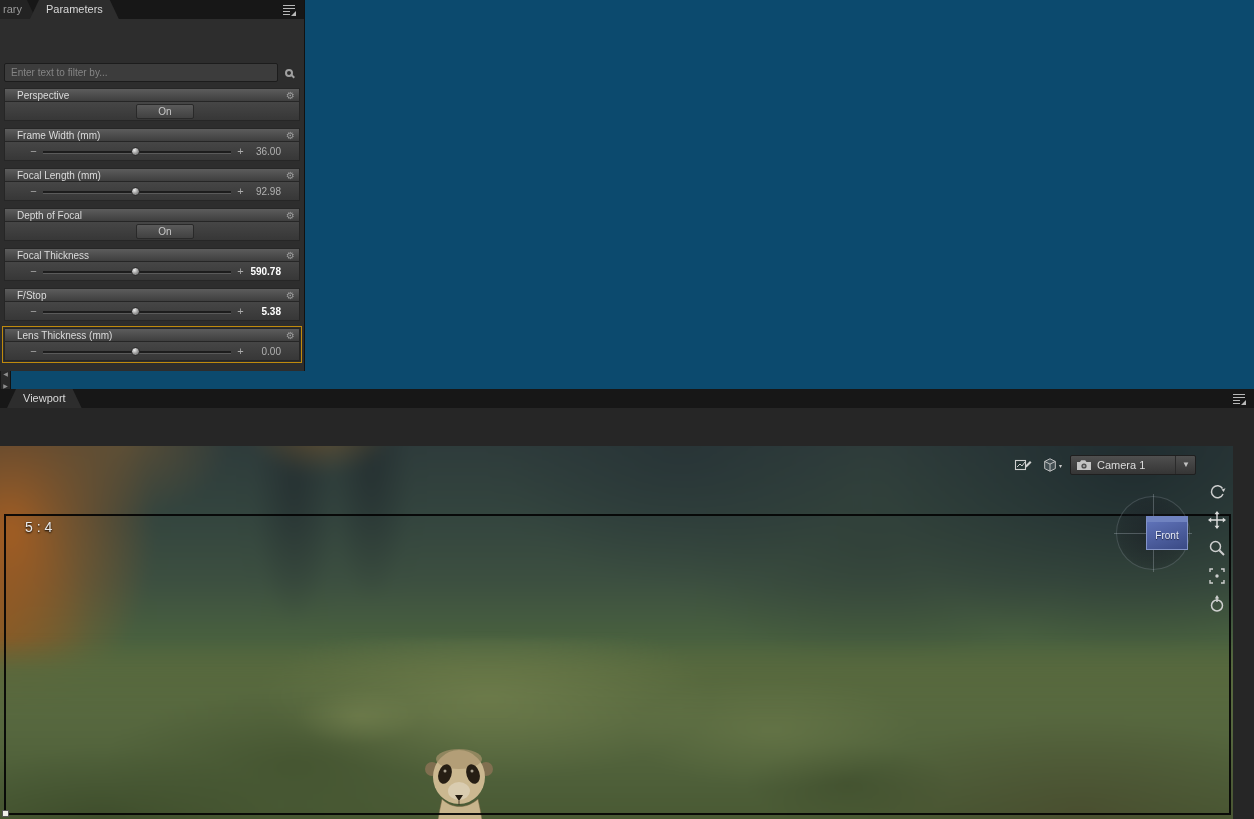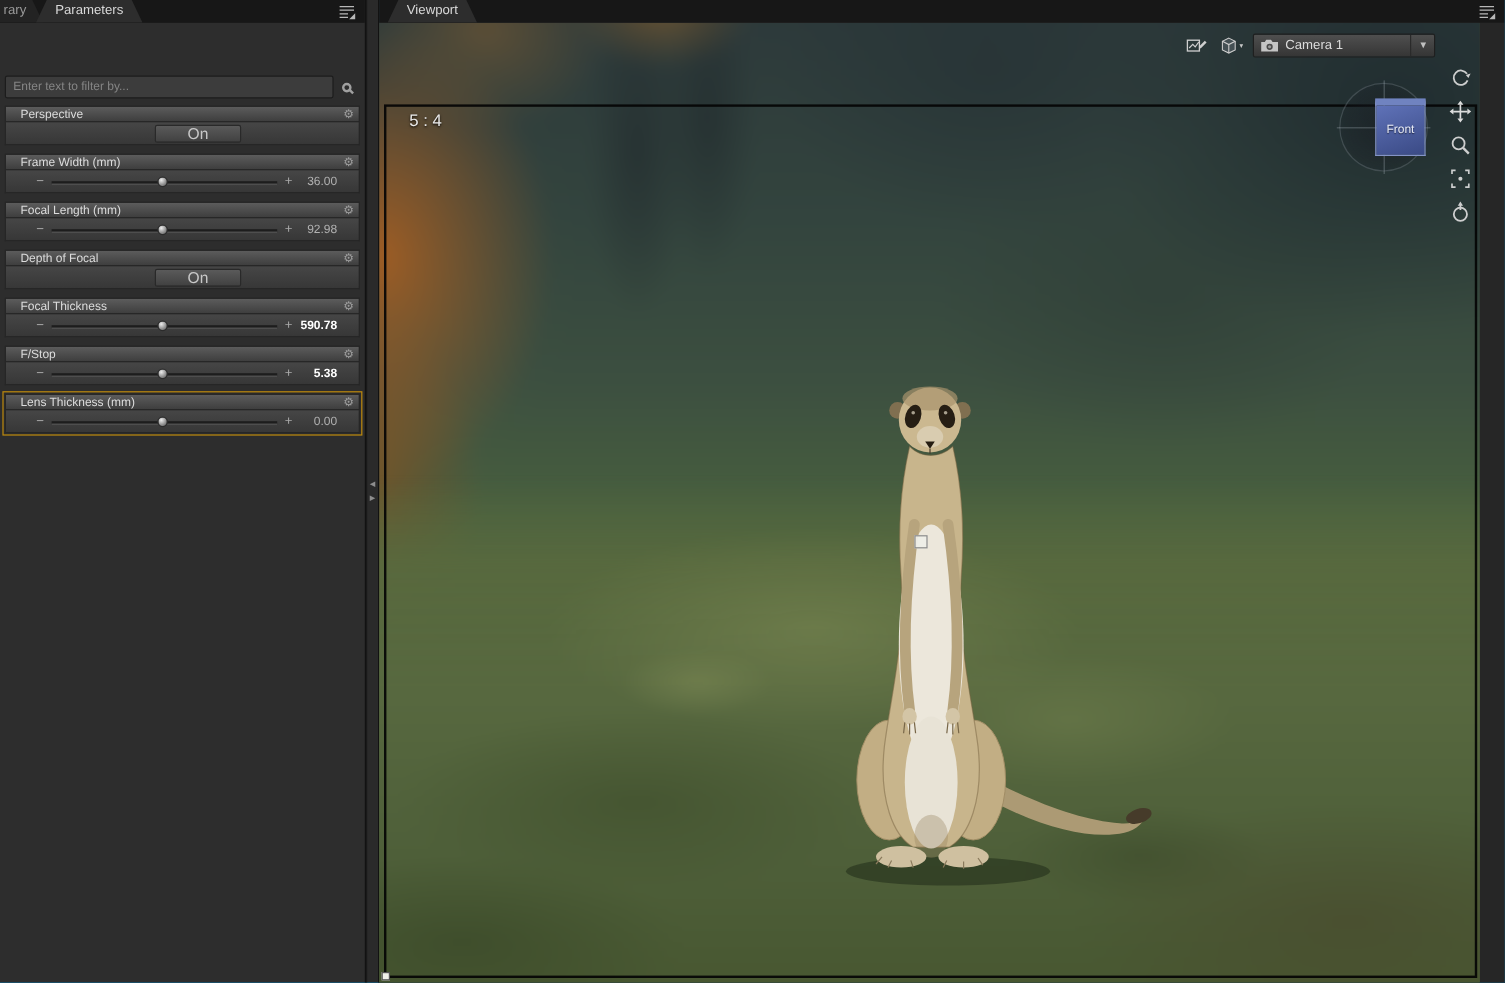--- a/index.html
+++ b/index.html
@@ -1,17 +1,17 @@
 <!DOCTYPE html>
 <html><head>
 <meta charset="utf-8">
 <style>
   html,body{margin:0;padding:0;background:#141414;}
   *{box-sizing:border-box;font-family:"Liberation Sans","DejaVu Sans",sans-serif;}
-  .app{position:relative;width:1254px;height:819px;background:#0ea5e9;display:flex;overflow:hidden;}
+  .app{position:relative;width:1254px;height:819px;background:#0c4a6e;display:flex;overflow:hidden;flex-direction:column;}
 
   
   .tab-bar{height:19px;background:#171717;display:flex;align-items:flex-end;position:relative;flex:0 0 auto;}
   .tab{height:19px;line-height:19px;padding:0 16px;font-size:11px;color:#9a9a9a;background:#232323;
        clip-path:polygon(9px 0,calc(100% - 9px) 0,100% 100%,0 100%);margin-right:-6px;cursor:default;white-space:nowrap;}
   .tab.active{background:#2d2d2d;color:#d8d8d8;z-index:2;}
   .tab.partial{clip-path:polygon(0 0,calc(100% - 9px) 0,100% 100%,0 100%);padding:0 14px 0 3px;}
   .tab-spacer{flex:1;}
   .panel-menu{width:20px;height:16px;margin:1px 5px 1px 0;display:flex;align-items:center;justify-content:center;cursor:pointer;}
 
@@ -28,38 +28,38 @@
 
   .grp{margin:0 2px 7px 2px;}
   .grp.selected{outline:1px solid #bf8a0d;outline-offset:1px;}
   .grp-head{height:14px;display:flex;align-items:flex-end;background:linear-gradient(#5c5c5c,#3e3e3e);
             border:1px solid #262626;padding:0 4px 0 12px;cursor:pointer;}
   .grp-label{flex:1;color:#dcdcdc;font-size:10px;}
   .gear{color:#9c9c9c;font-size:10px;line-height:10px;cursor:pointer;}
   .ctrl-row{height:19px;display:flex;align-items:center;background:linear-gradient(#464646,#373737);
             border:1px solid #262626;border-top:none;}
   .ctrl-row.toggle{justify-content:center;}
-  .on-btn{width:72px;height:15px;line-height:14px;text-align:center;background:linear-gradient(#5a5a5a,#414141);
-          border:1px solid #292929;border-radius:2px;color:#c8c8c8;font-size:13px;margin-left:26px;cursor:pointer;}
+  .on-btn{width:58px;height:15px;line-height:14px;text-align:center;background:linear-gradient(#5a5a5a,#414141);
+          border:1px solid #292929;border-radius:2px;color:#c8c8c8;font-size:10px;margin-left:26px;cursor:pointer;}
   .minus{width:13px;margin-left:22px;text-align:center;color:#ababab;font-size:11px;cursor:pointer;}
   .plus{width:13px;text-align:center;color:#ababab;font-size:11px;cursor:pointer;}
   .track{flex:1;position:relative;height:11px;margin:0 3px;cursor:pointer;}
   .track::before{content:'';position:absolute;left:0;right:0;top:5px;height:2px;background:#1d1d1d;border-bottom:1px solid #5a5a5a;}
   .thumb{position:absolute;left:47%;top:1px;width:9px;height:9px;border-radius:50%;
          background:radial-gradient(circle at 35% 30%,#ededed,#8d8d8d 60%,#5f5f5f);border:1px solid #2c2c2c;cursor:grab;}
   .value{width:52px;text-align:right;padding-right:18px;color:#b2b2b2;font-size:10px;cursor:text;}
   .value.changed{color:#ffffff;font-weight:bold;}
 
   
   .splitter{width:11px;flex:0 0 11px;background:#2a2a2a;border-left:1px solid #191919;border-right:1px solid #121212;
             display:flex;flex-direction:column;align-items:center;justify-content:center;gap:6px;cursor:col-resize;}
   .splitter span{color:#8e8e8e;font-size:6px;line-height:6px;}
 
   
-  .vp-panel{flex:1;display:flex;flex-direction:column;background:#262626;min-width:0;}
+  .vp-panel{flex:1;display:flex;flex-direction:column;background:#262626;min-width:0;gap:38px;}
   .canvas{position:relative;flex:1;background:#262626;overflow:hidden;}
   .scene{position:absolute;left:0;top:0;bottom:0;right:21px;overflow:hidden;background:#3a4438;}
   .scene-bg{position:absolute;inset:-28px;filter:blur(7px);
     background:
       radial-gradient(ellipse 150px 120px at 12% 4%, rgba(130,95,50,.55), transparent 70%),
       radial-gradient(ellipse 200px 270px at 3% 26%, rgba(188,99,29,.78), transparent 72%),
       radial-gradient(ellipse 140px 190px at 1% 48%, rgba(152,76,22,.55), transparent 75%),
       radial-gradient(ellipse 110px 70px at 27% 2%, rgba(172,112,42,.45), transparent 70%),
       radial-gradient(ellipse 60px 200px at 25% 16%, rgba(30,38,42,.55), transparent 70%),
       radial-gradient(ellipse 55px 180px at 31% 13%, rgba(28,36,40,.5), transparent 72%),
@@ -81,31 +81,31 @@
   .sel-box{position:absolute;left:446px;top:427px;width:11px;height:11px;background:rgba(238,238,232,.95);
            border:1px solid #8a8a8a;cursor:pointer;}
 
   .cam-frame{position:absolute;left:4px;top:68px;right:23px;bottom:4px;border:2px solid rgba(4,4,4,.92);pointer-events:none;}
   .aspect-label{position:absolute;left:4px;top:3px;color:#eaeaea;font-size:14px;text-shadow:0 1px 2px #000;padding-left:15px;}
   .frame-handle{position:absolute;left:-4px;bottom:-4px;width:7px;height:7px;background:#f0f0ea;border:1px solid #555;pointer-events:auto;cursor:nwse-resize;}
 
   .vp-toolbar{position:absolute;top:8px;right:58px;height:22px;display:flex;align-items:center;gap:7px;z-index:5;}
   .vp-icon{width:22px;height:20px;display:flex;align-items:center;justify-content:center;cursor:pointer;}
   .dd-mini{color:#c9c9c9;font-size:6px;margin-left:1px;}
-  .camera-select{height:20px;width:152px;display:flex;align-items:center;background:linear-gradient(#4f4f4f,#353535);
+  .camera-select{height:20px;width:126px;display:flex;align-items:center;background:linear-gradient(#4f4f4f,#353535);
                  border:1px solid #1f1f1f;border-radius:2px;padding:0 5px;cursor:pointer;gap:5px;}
   .camera-select .cam-label{flex:1;color:#dcdcdc;font-size:11px;}
   .camera-select .dd-arrow{color:#c0c0c0;font-size:8px;border-left:1px solid #2a2a2a;padding-left:6px;line-height:18px;}
 
   .nav-cube{position:absolute;top:50px;right:64px;width:74px;height:74px;border-radius:50%;z-index:5;cursor:grab;
             background:radial-gradient(circle, rgba(26,30,36,.6), rgba(26,30,36,.28) 62%, rgba(26,30,36,.05) 85%);
             border:1px solid rgba(160,170,180,.25);display:flex;align-items:center;justify-content:center;}
   .nav-cube::before{content:'';position:absolute;left:50%;top:-3px;bottom:-3px;width:1px;background:rgba(190,200,210,.3);}
   .nav-cube::after{content:'';position:absolute;top:50%;left:-3px;right:-3px;height:1px;background:rgba(190,200,210,.3);}
-  .cube-face{position:relative;z-index:2;width:42px;height:48px;background:linear-gradient(160deg,#5f72b8,#3a4a85);
+  .cube-face{position:relative;z-index:2;width:42px;height:34px;background:linear-gradient(160deg,#5f72b8,#3a4a85);
              border:1px solid #8494c8;border-top:6px solid #7083c0;display:flex;align-items:center;justify-content:center;
              color:#e8ecf8;font-size:10px;text-shadow:0 1px 1px rgba(0,0,0,.6);margin-left:28px;}
 
   .tools{position:absolute;top:36px;right:25px;width:22px;display:flex;flex-direction:column;gap:8px;z-index:5;}
   .tool{width:20px;height:20px;display:flex;align-items:center;justify-content:center;cursor:pointer;opacity:.92;}
 </style>
 </head>
 <body>
 
 <div class="app">

